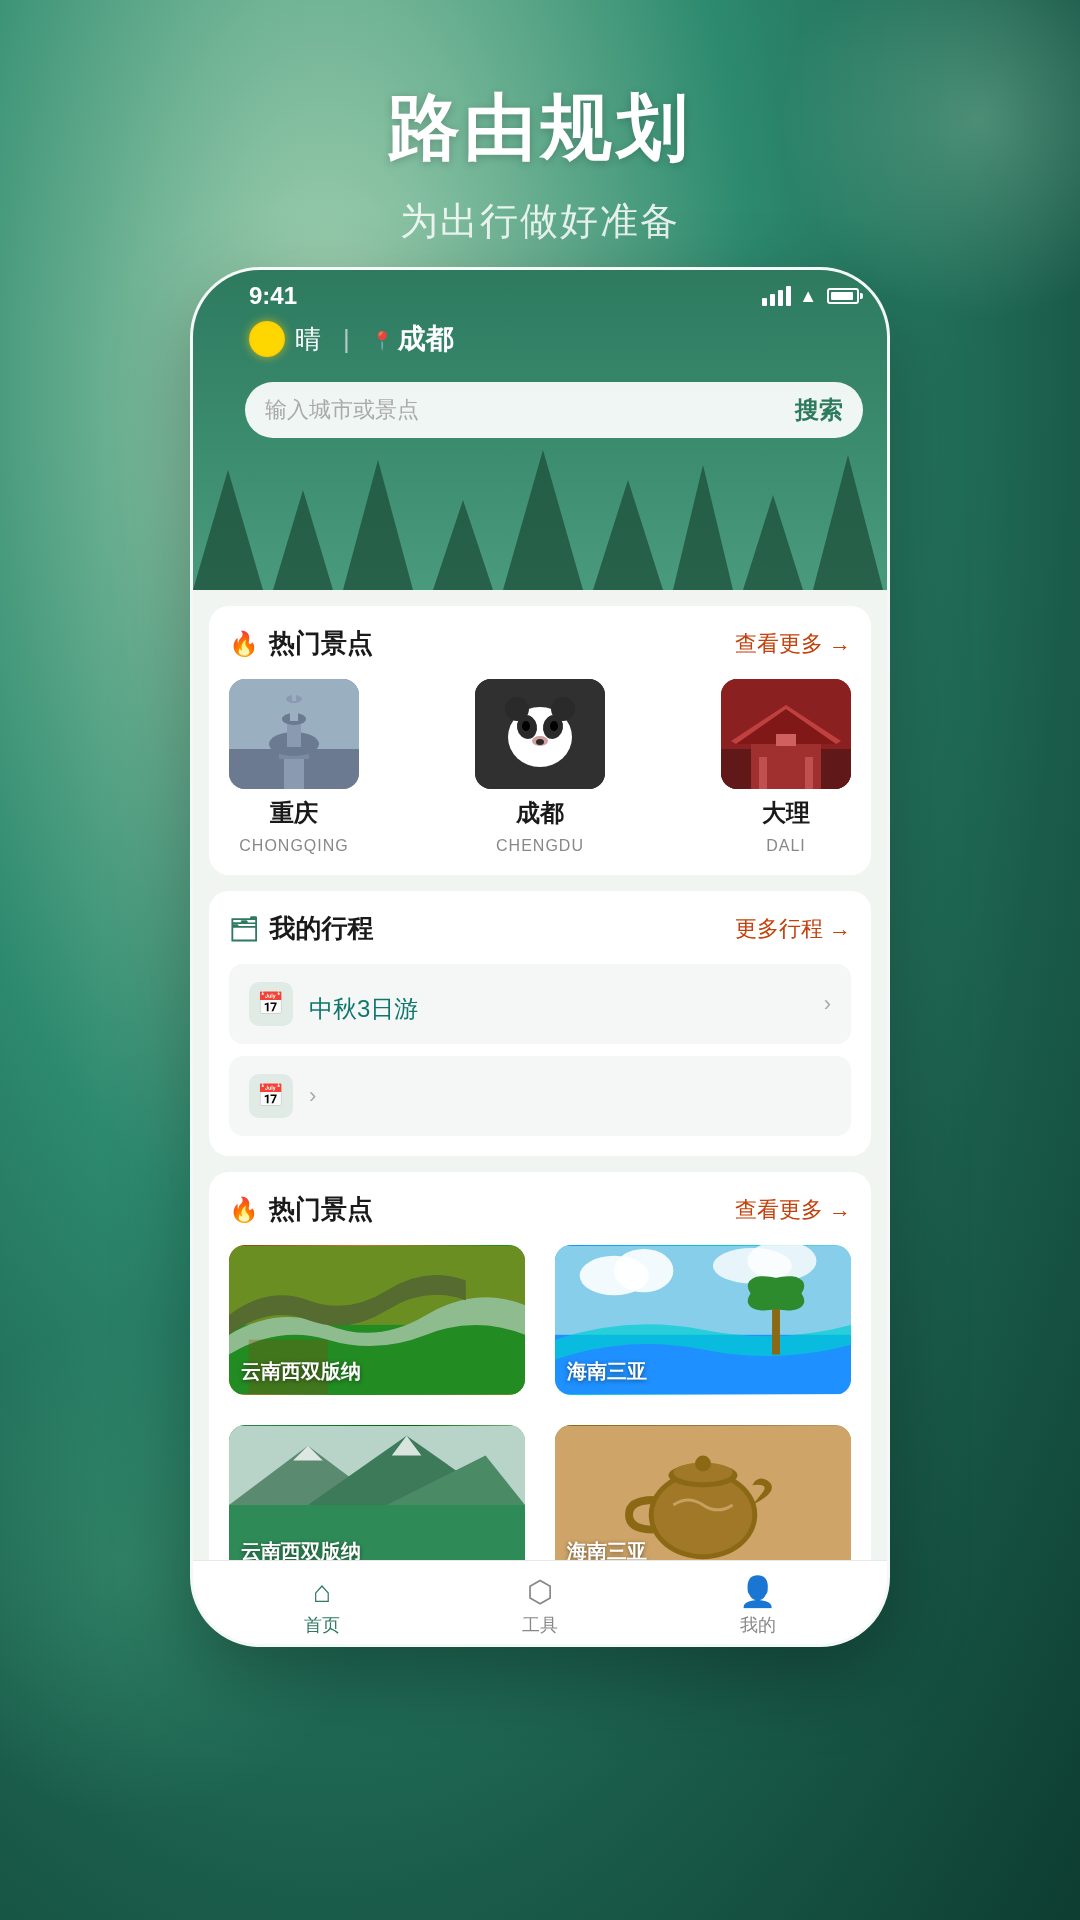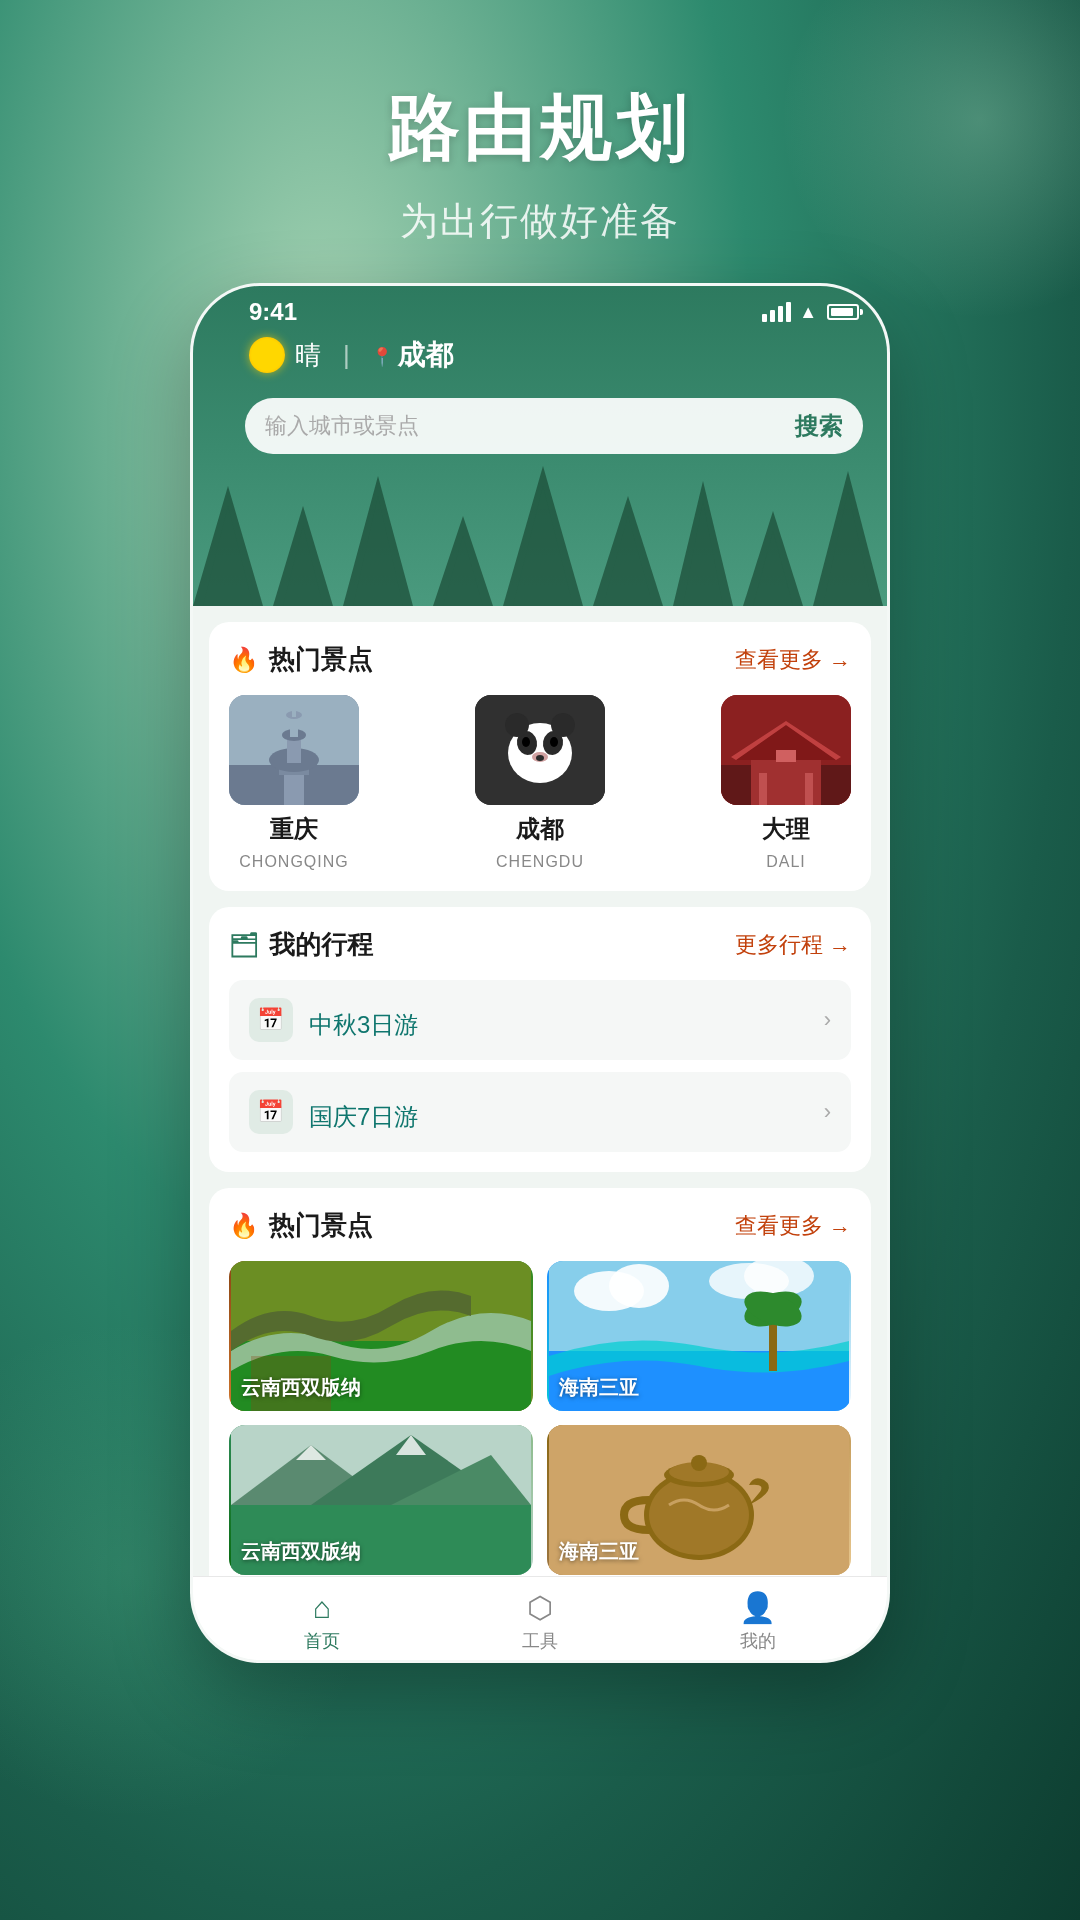--- a/index.html
+++ b/index.html
@@ -10,21 +10,21 @@
       display: flex;
       flex-direction: column;
       align-items: center;
       justify-content: flex-start;
       font-family: -apple-system, 'PingFang SC', 'Microsoft YaHei', sans-serif;
       overflow: hidden;
     }
     .page-header {
       text-align: center;
       margin-top: 80px;
-      margin-bottom: 36px;
+      margin-bottom: 20px;
     }
     .page-title {
       font-size: 72px;
       font-weight: 800;
       color: #ffffff;
       letter-spacing: 4px;
       text-shadow: 0 2px 8px rgba(0,0,0,0.2);
     }
     .page-subtitle {
       font-size: 38px;
@@ -296,21 +296,21 @@
       margin-top: 9px;
     }
     .chevron {
       color: #aaa;
       font-size: 22px;
     }
     
     .attractions-grid {
       display: grid;
       grid-template-columns: 1fr 1fr;
-      gap: 14px;
+      gap: 30px;
     }
     .attraction-item {
       border-radius: 16px;
       overflow: hidden;
       position: relative;
       height: 150px;
       cursor: pointer;
     }
     .attraction-img-1 {
       background: linear-gradient(135deg, #8b4513 0%, #c8702a 30%, #228b22 60%, #6b8e23 100%);
@@ -566,21 +566,20 @@
       </div>
 
       <div class="trip-item">
         <div class="trip-icon-box">📅</div>
         <span class="trip-name">中秋3日游</span>
         <span class="chevron">›</span>
       </div>
 
       <div class="trip-item">
         <div class="trip-icon-box">📅</div>
-        <span class="trip-name">国庆7日游</span>
         <span class="chevron">›</span>
       </div>
     </div>
 
     <div class="card">
       <div class="card-header">
         <div class="card-title">
           <span class="fire-icon">🔥</span>
           <span>热门景点</span>
         </div>

